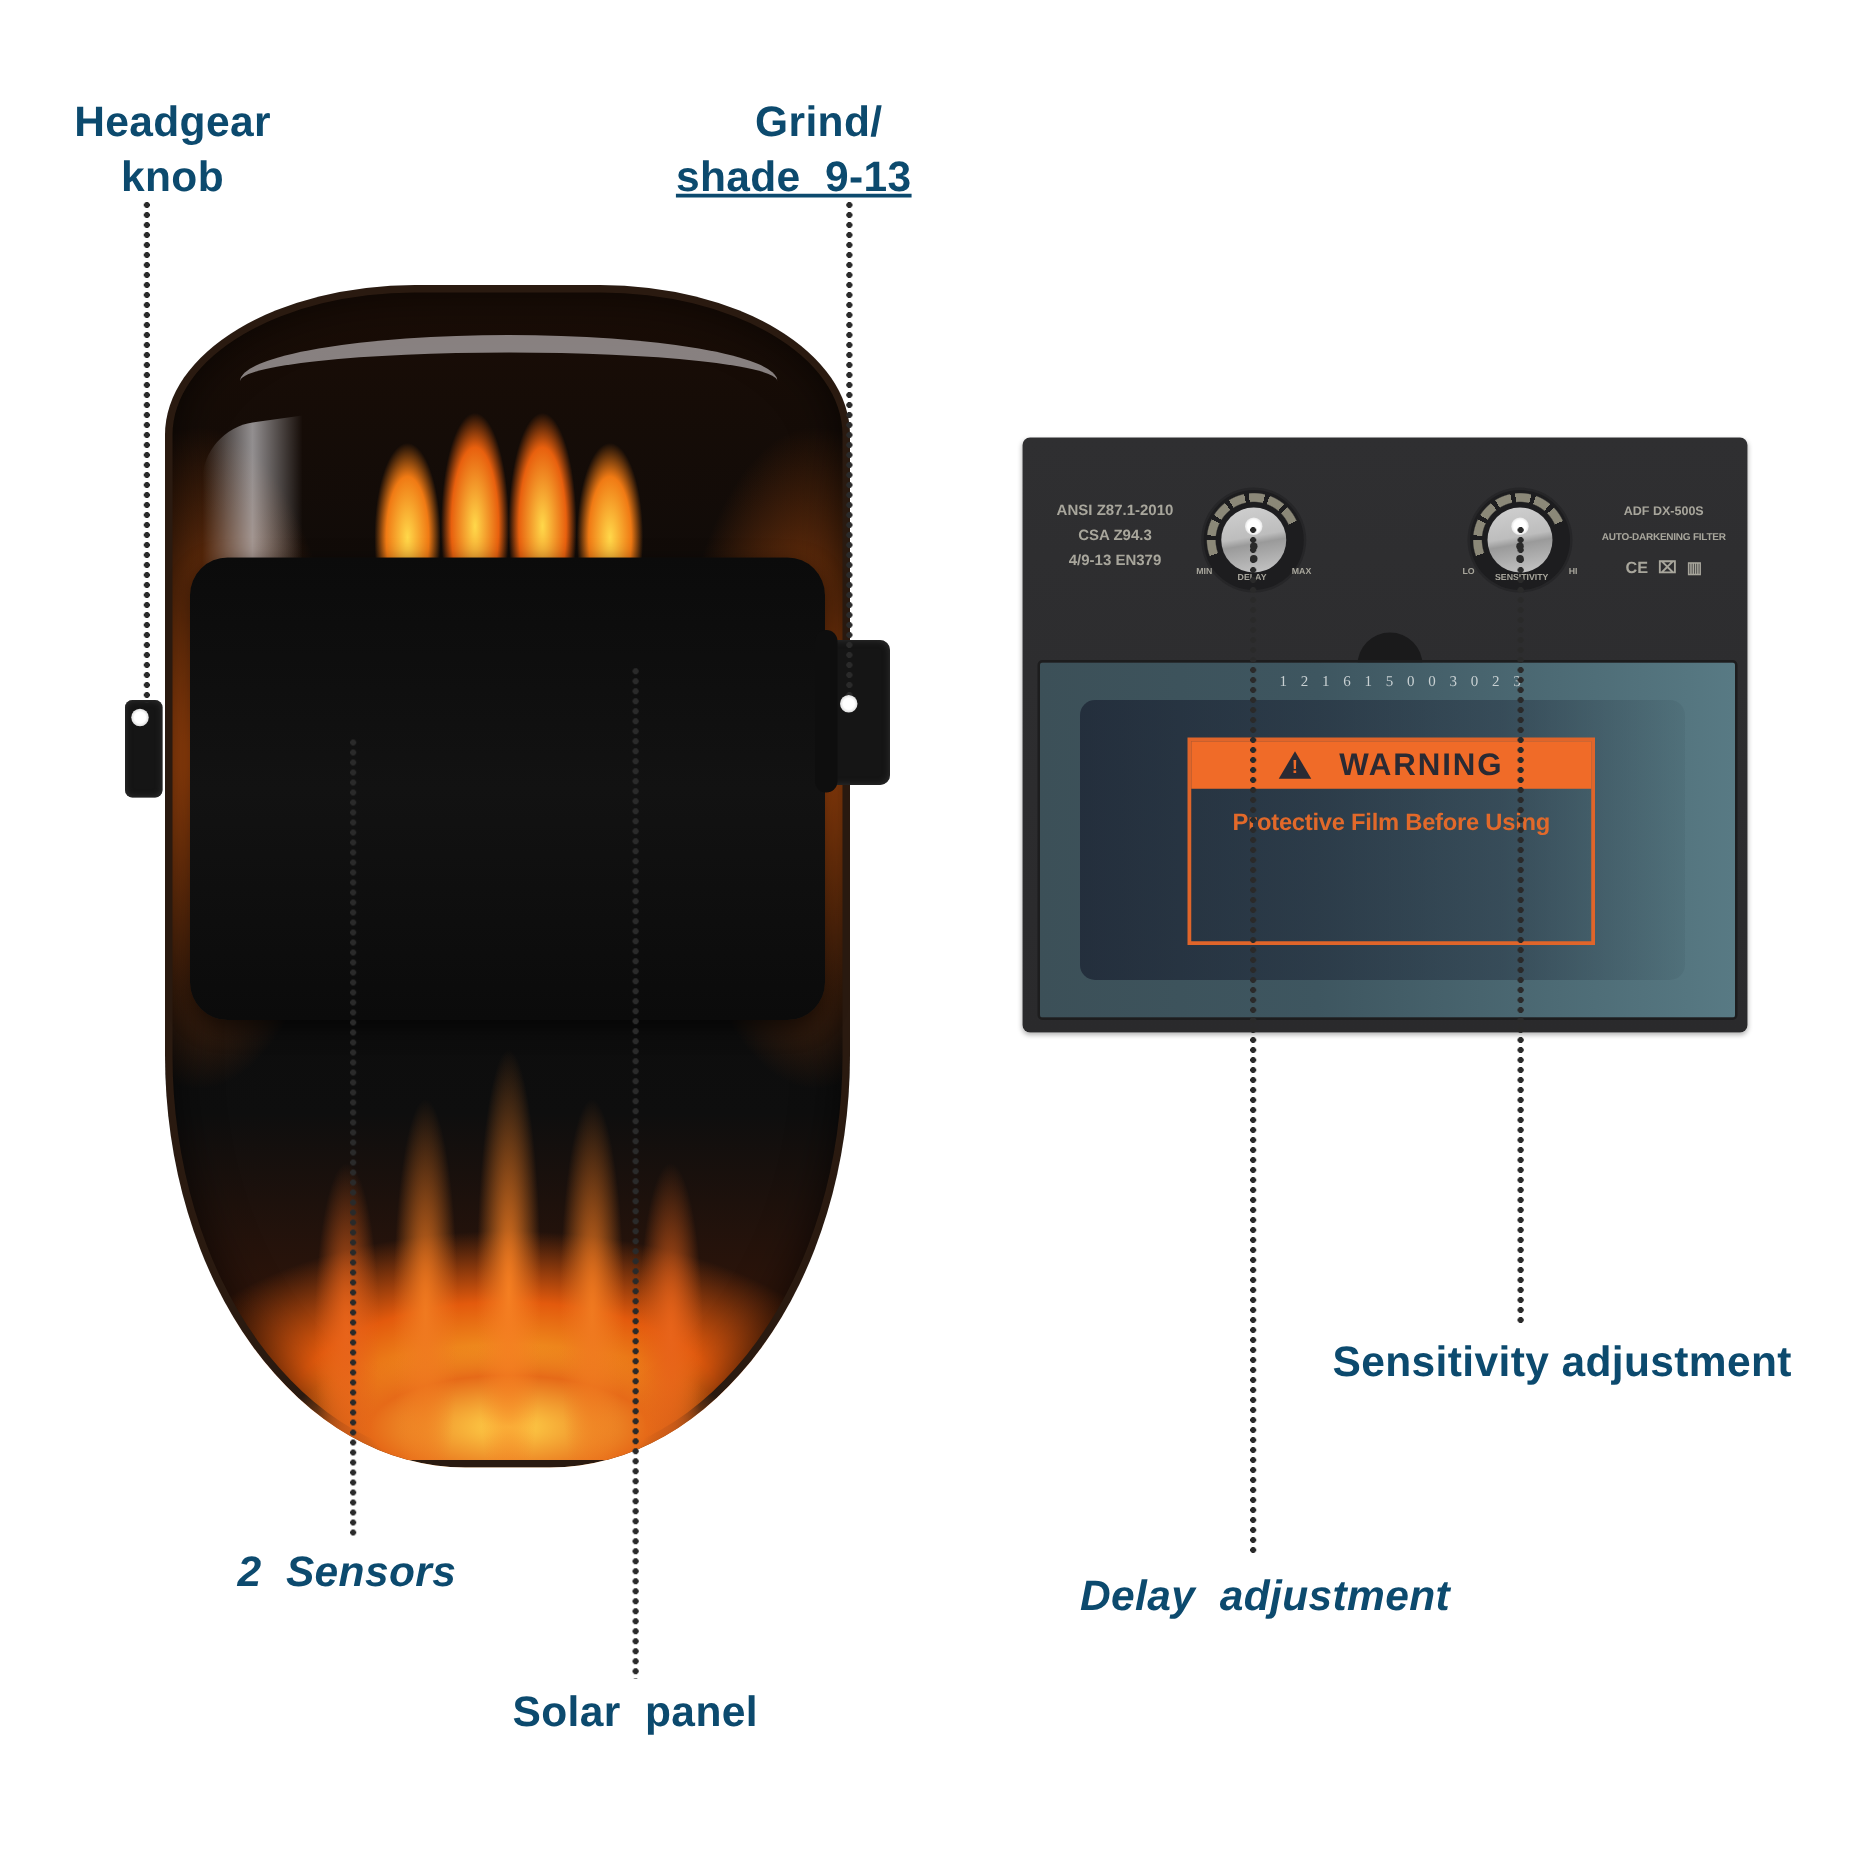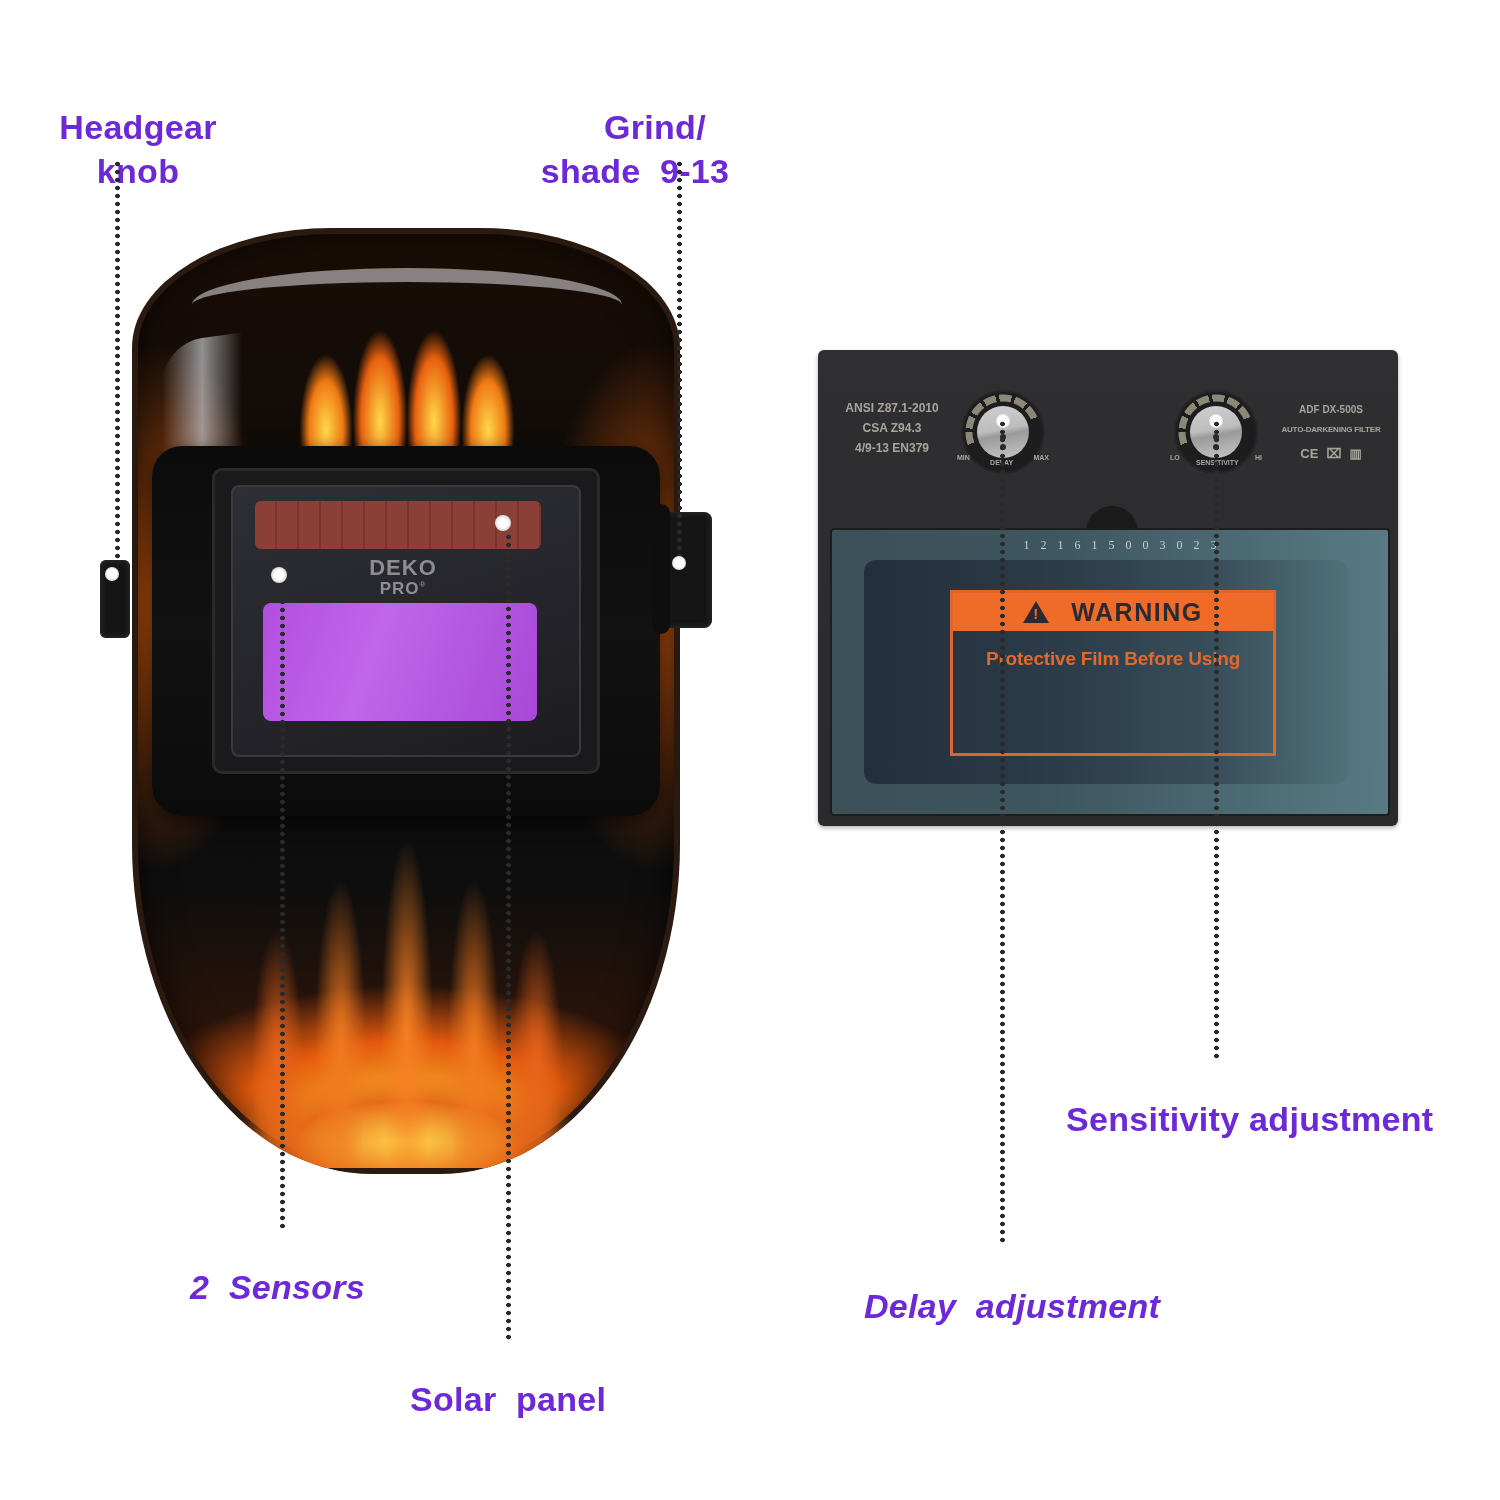--- a/index.html
+++ b/index.html
@@ -1,20 +1,20 @@
 <!DOCTYPE html>
 <html><head>
 <meta charset="utf-8">
 <style>
   html, body { margin: 0; padding: 0; background: #ffffff; }
   body { width: 1500px; height: 1500px; position: relative; overflow: hidden; font-family: "Liberation Sans", sans-serif; }
 
   .label {
-    position: absolute; color: #6d28d9; font-weight: bold; font-size: 34px; line-height: 44px;
-    font-family: "Liberation Sans", sans-serif; white-space: nowrap; letter-spacing: 0.3px; margin-top: 29px;
+    position: absolute; color: #0c4a6e; font-weight: bold; font-size: 34px; line-height: 44px;
+    font-family: "Liberation Sans", sans-serif; white-space: nowrap; letter-spacing: 0.3px;
   }
   .label.center { text-align: center; }
 
   .dotline { position: absolute; width: 5px; background-image: radial-gradient(circle, #2a2a2a 2.2px, transparent 2.6px); background-size: 5px 8px; background-repeat: repeat-y; }
 
   
   .helmet {
     position: absolute; left: 132px; top: 228px; width: 548px; height: 946px;
     border-radius: 200px 200px 240px 240px / 120px 120px 330px 330px;
     background:
@@ -124,48 +124,36 @@
 </style>
 </head>
 <body>
 
 <div class="label center" style="left:52px; top:76px; width:172px;">
   <div>Headgear</div>
   <div>knob</div>
 </div>
 <div class="label center" style="left:532px; top:76px; width:206px;">
   <div style="padding-left:40px;">Grind/</div>
-  <div style="white-space:pre;">shade  9-13</div>
+  <div style="white-space:pre;text-decoration:underline;">shade  9-13</div>
 </div>
 <div class="label" style="left:190px; top:1236px; white-space:pre;font-style:italic;">2  Sensors</div>
 <div class="label" style="left:410px; top:1348px; white-space:pre;">Solar  panel</div>
 <div class="label" style="left:1066px; top:1068px;">Sensitivity adjustment</div>
 <div class="label" style="left:864px; top:1255px; white-space:pre;font-style:italic;">Delay  adjustment</div>
 
 <div class="knob knob-left"></div>
 <div class="knob-dot" style="left:105px; top:567px;"></div>
 
 <div class="helmet">
   <div class="helmet-top-shine"></div>
   <div class="helmet-side-shine"></div>
   <div class="flames-top"></div>
   <div class="flames-bottom"></div>
   <div class="visor-band"></div>
-  <div class="adf-frame">
-    <div class="adf-inner">
-      <div class="solar-panel"></div>
-      <div class="brand-line1">DEKO</div>
-      <div class="brand-line2">
-        <span>PRO</span><sup style="font-size:8px;">®</sup>
-      </div>
-      <div class="viewing-lens"></div>
-      <div class="sensor-dot" style="left:38px; top:80px;"></div>
-      <div class="sensor-dot" style="left:262px; top:28px;"></div>
-    </div>
-  </div>
 </div>
 
 <div class="knob knob-right"></div>
 <div class="knob-dot" style="left:672px; top:556px;"></div>
 
 <div class="dotline" style="left:115px; top:160px; height:402px;"></div>
 <div class="dotline" style="left:677px; top:160px; height:396px;"></div>
 <div class="dotline" style="left:280px; top:590px; height:640px;"></div>
 <div class="dotline" style="left:506px; top:533px; height:810px;"></div>
 

